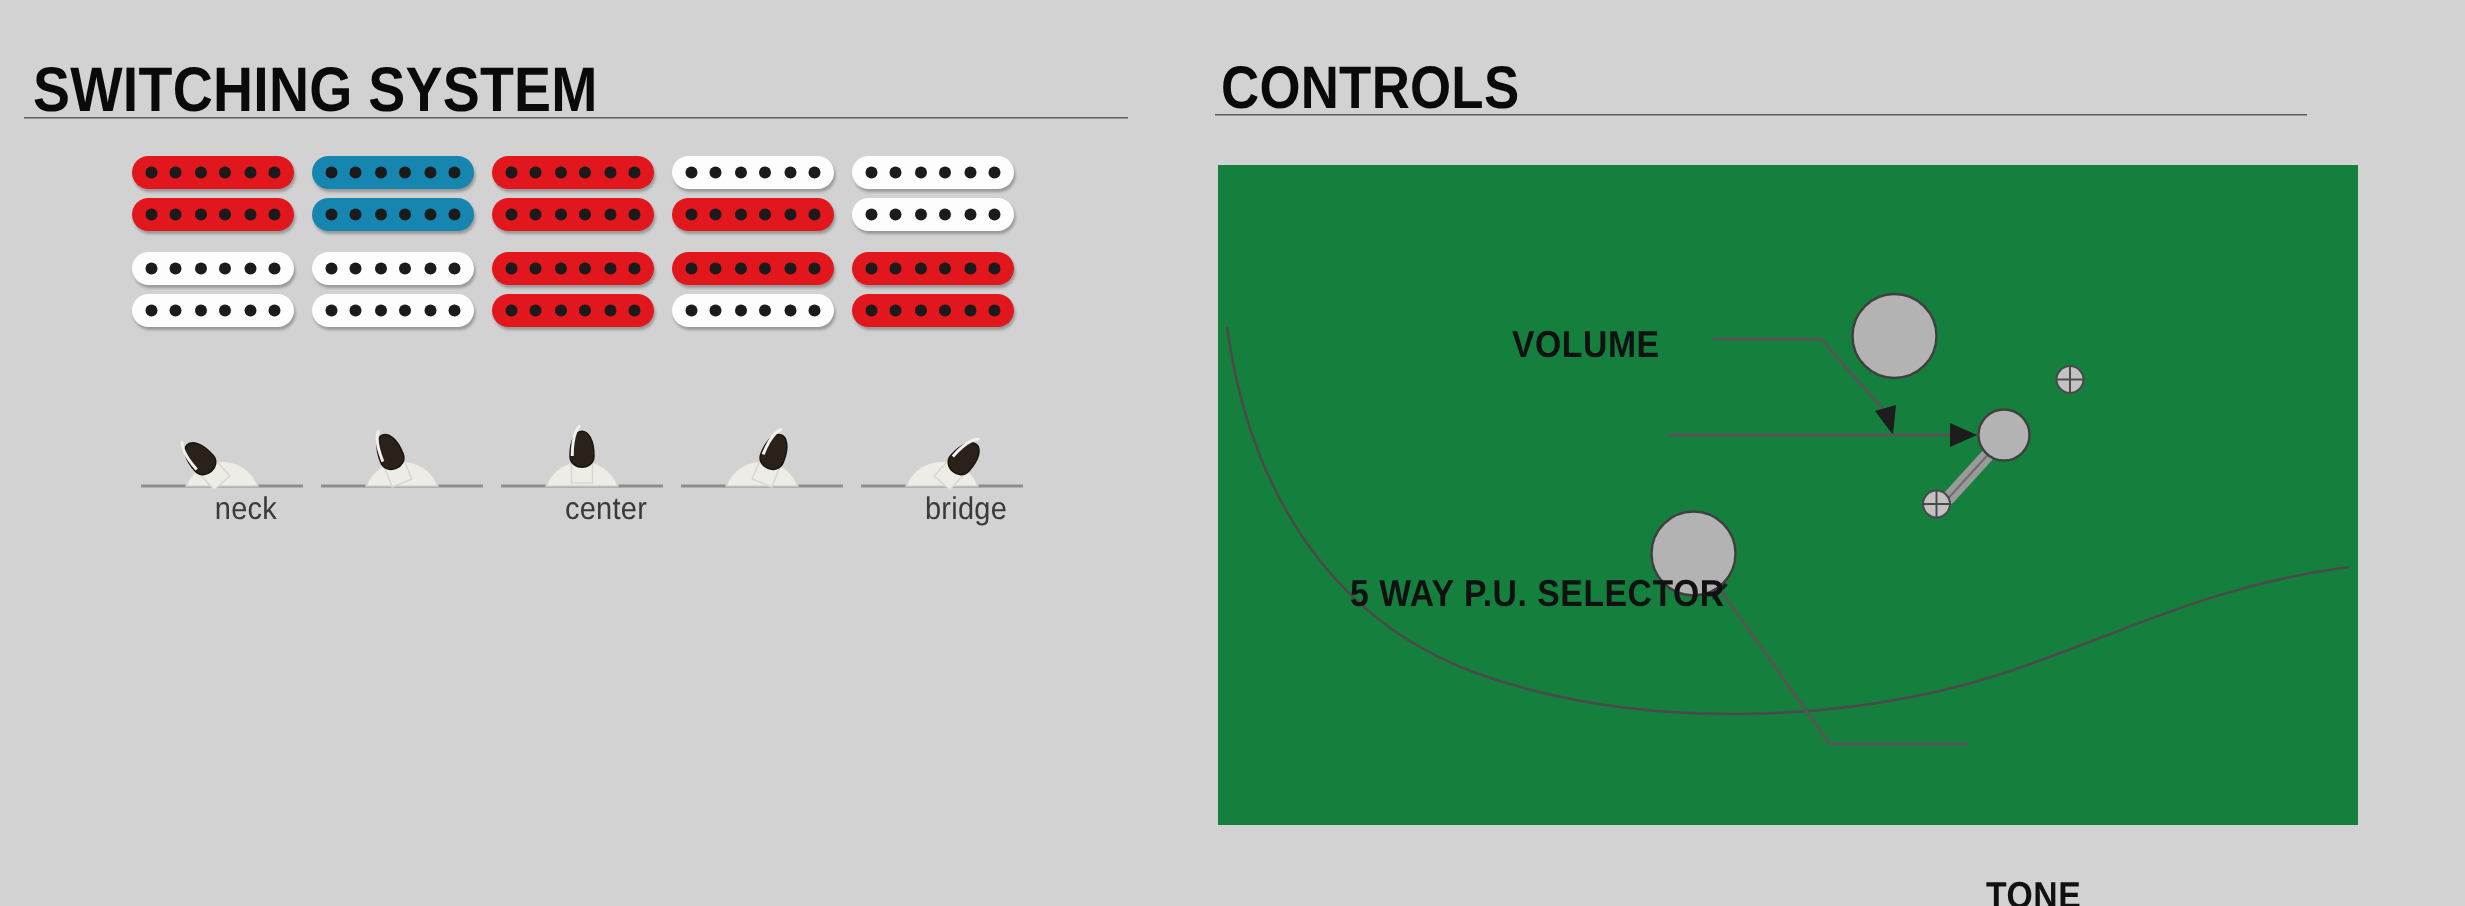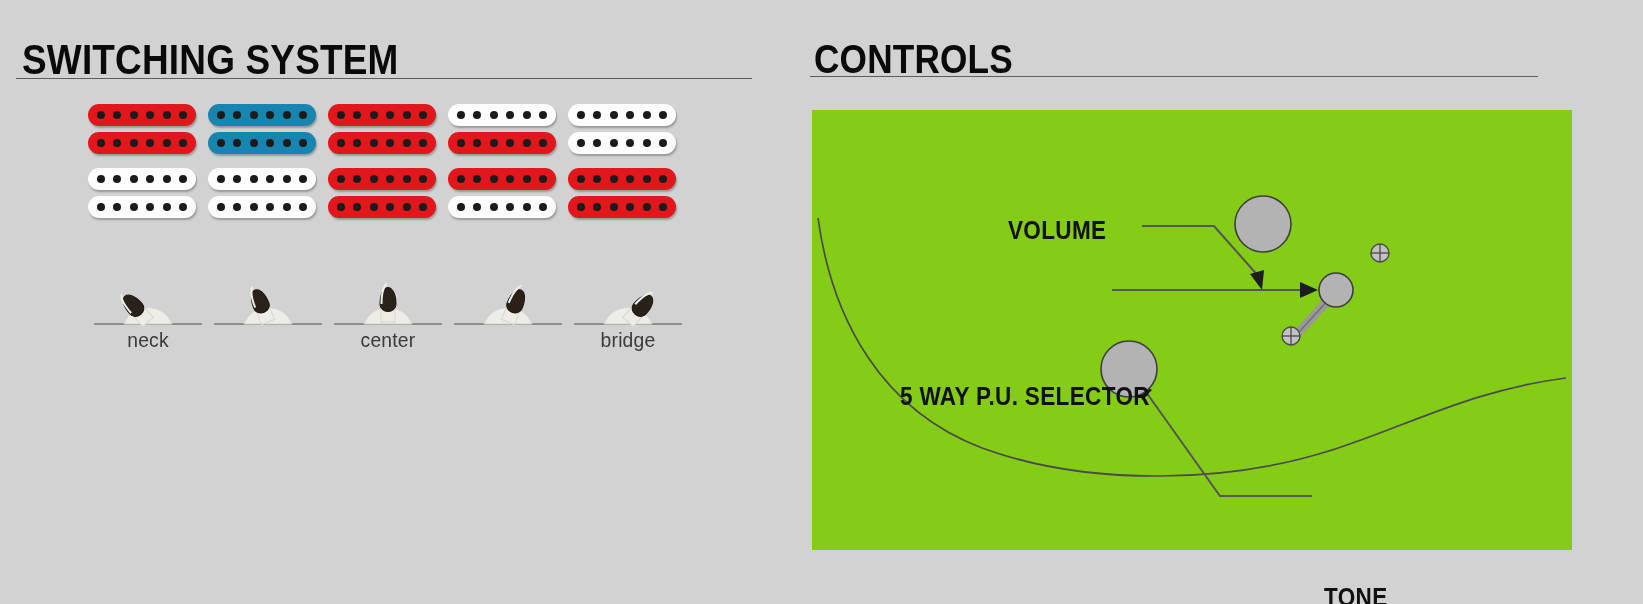--- a/index.html
+++ b/index.html
@@ -51,21 +51,21 @@
   .coil.blue{background:#1686b0;}
   .coil.white{background:#fdfdfd;}
   .pole{width:8px;height:8px;border-radius:50%;background:#1b1b1b;}
   .coil.white .pole{background:#1b1b1b;}
 
   
   .lever-row{position:absolute;left:0;top:268px;width:800px;height:62px;}
   .lever-cell{position:absolute;top:0;width:120px;height:62px;}
   .lever-svg{display:block;}
 
-  .lever-labels{position:absolute;left:0;top:328px;width:800px;height:28px;text-decoration:underline;}
+  .lever-labels{position:absolute;left:16px;top:328px;width:800px;height:28px;text-decoration:underline;}
   .lever-label{
     position:absolute;top:0;width:120px;text-align:center;
     font-family:"Liberation Sans Narrow","Liberation Sans",sans-serif;
     font-size:21px;color:#3a3a3a;letter-spacing:.2px;
     transform:scaleX(.92);
   }
 
   
   .legend{position:absolute;left:262px;top:372px;display:flex;align-items:center;}
   .legend .humbucker{width:86px;height:42px;margin:0 16px 0 0;}
@@ -74,21 +74,21 @@
   .legend .coil.bottom{top:23px;}
   .legend-text{
     font-family:"Liberation Sans Narrow","Liberation Sans",sans-serif;
     font-size:26px;color:#2a2a2a;white-space:nowrap;
     transform:scaleX(.94);transform-origin:left center;
   }
 
   
   .board{
     position:absolute;left:12px;top:110px;
-    width:760px;height:440px;background:#84cc16;
+    width:760px;height:440px;background:#15803d;
   }
   .board svg{display:block;}
   .ctl-label{
     position:absolute;
     font-family:"Liberation Sans Narrow","Liberation Sans",sans-serif;
     font-weight:bold;font-size:25px;color:#111;
     letter-spacing:.4px;white-space:nowrap;
     transform:scaleX(.9);transform-origin:left center;
   }
   .lbl-volume{left:196px;top:106px;}

